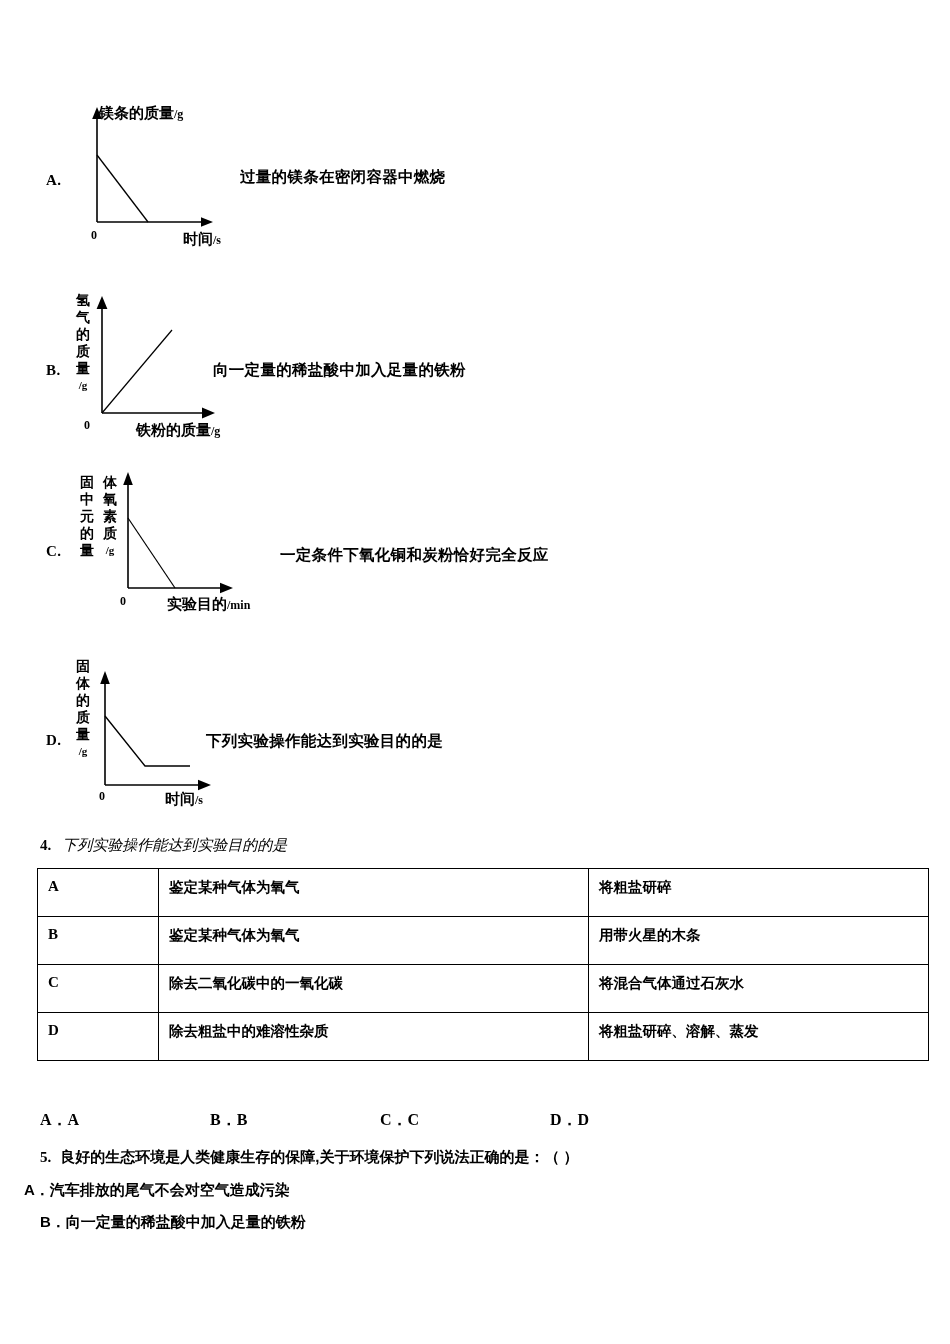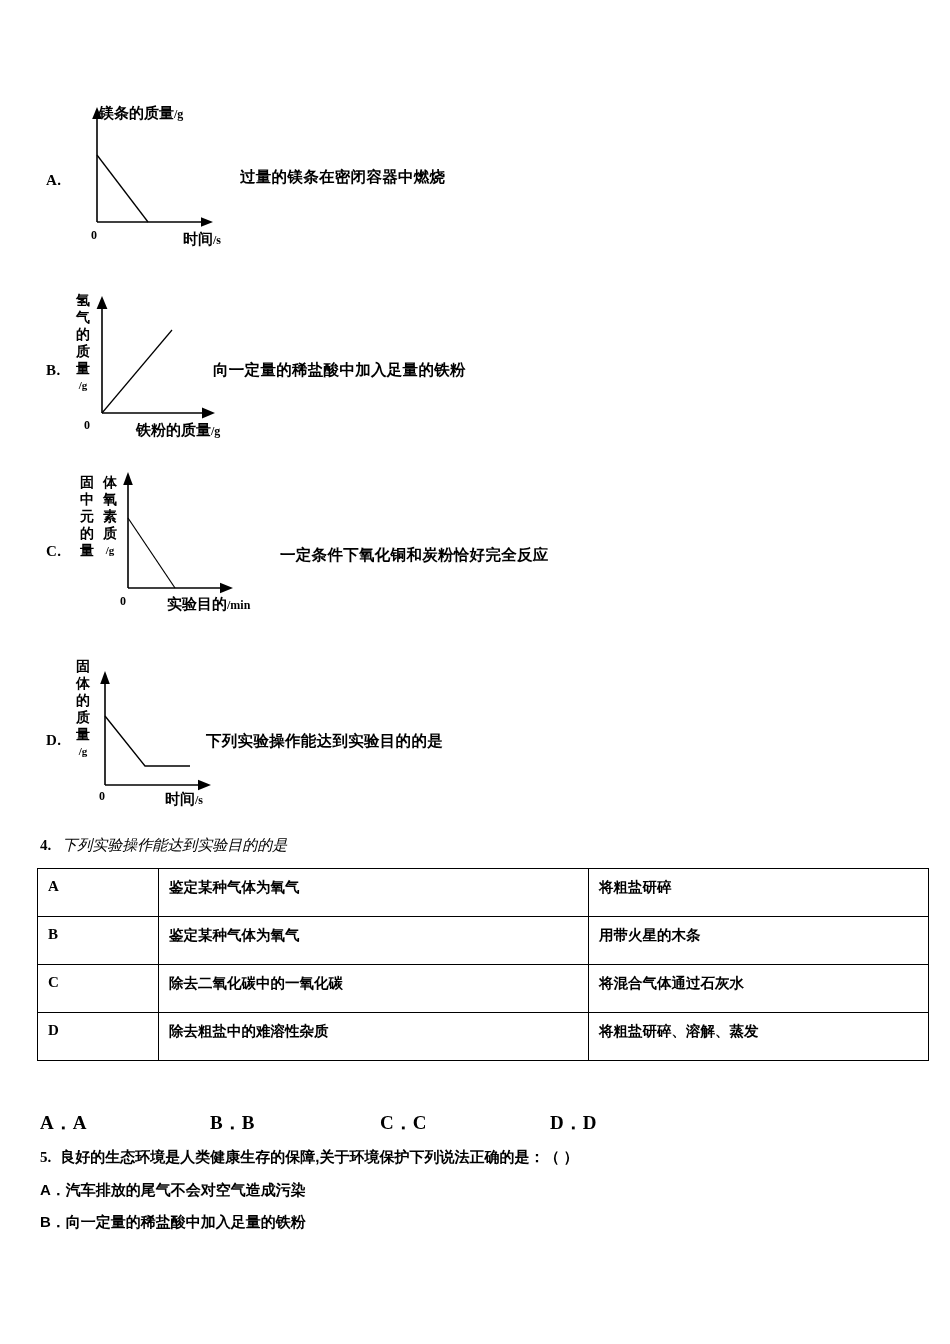--- a/index.html
+++ b/index.html
@@ -93,21 +93,21 @@
   .ans-row {
     position: absolute;
     left: 40px;
     top: 1110px;
     width: 870px;
     display: flex;
   }
   .ans-item {
     font-family: "Liberation Serif", serif;
     font-weight: bold;
-    font-size: 19px;
+    font-size: 16px;
     width: 170px;
     white-space: nowrap;
   }
 
   
   table.exp-table {
     position: absolute;
     left: 37px;
     top: 868px;
     width: 858px;
@@ -294,15 +294,15 @@
   <div class="ans-item">B．B</div>
   <div class="ans-item">C．C</div>
   <div class="ans-item">D．D</div>
 </div>
 
 <div class="abs" style="left:40px; top:1148px;">
   <span class="q-num">5.</span>
   <span class="q-bold" style="margin-left:5px;margin-top:32px;">良好的生态环境是人类健康生存的保障,关于环境保护下列说法正确的是：（   ）</span>
 </div>
 
-<div class="abs q-bold" style="left:40px; top:1181px;">A．汽车排放的尾气不会对空气造成污染</div>
+<div class="abs q-bold" style="left:24px; top:1181px;">A．汽车排放的尾气不会对空气造成污染</div>
 
 <div class="abs q-bold" style="left:40px; top:1213px;">B．向一定量的稀盐酸中加入足量的铁粉</div>
 
 </body></html>

